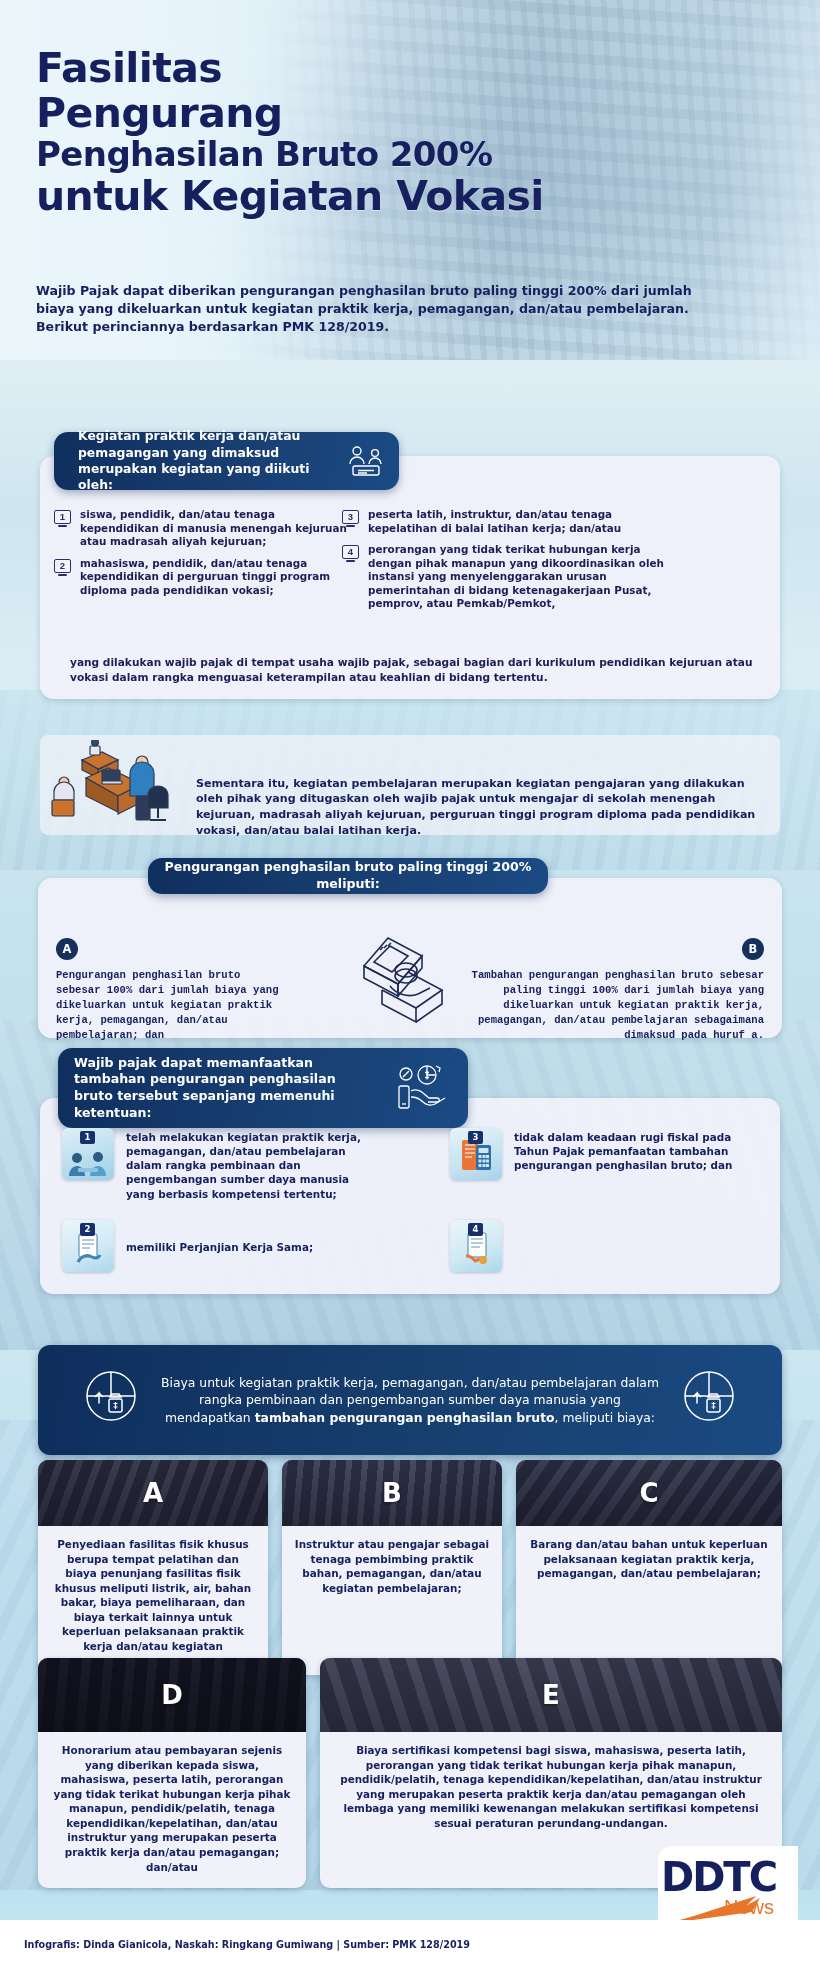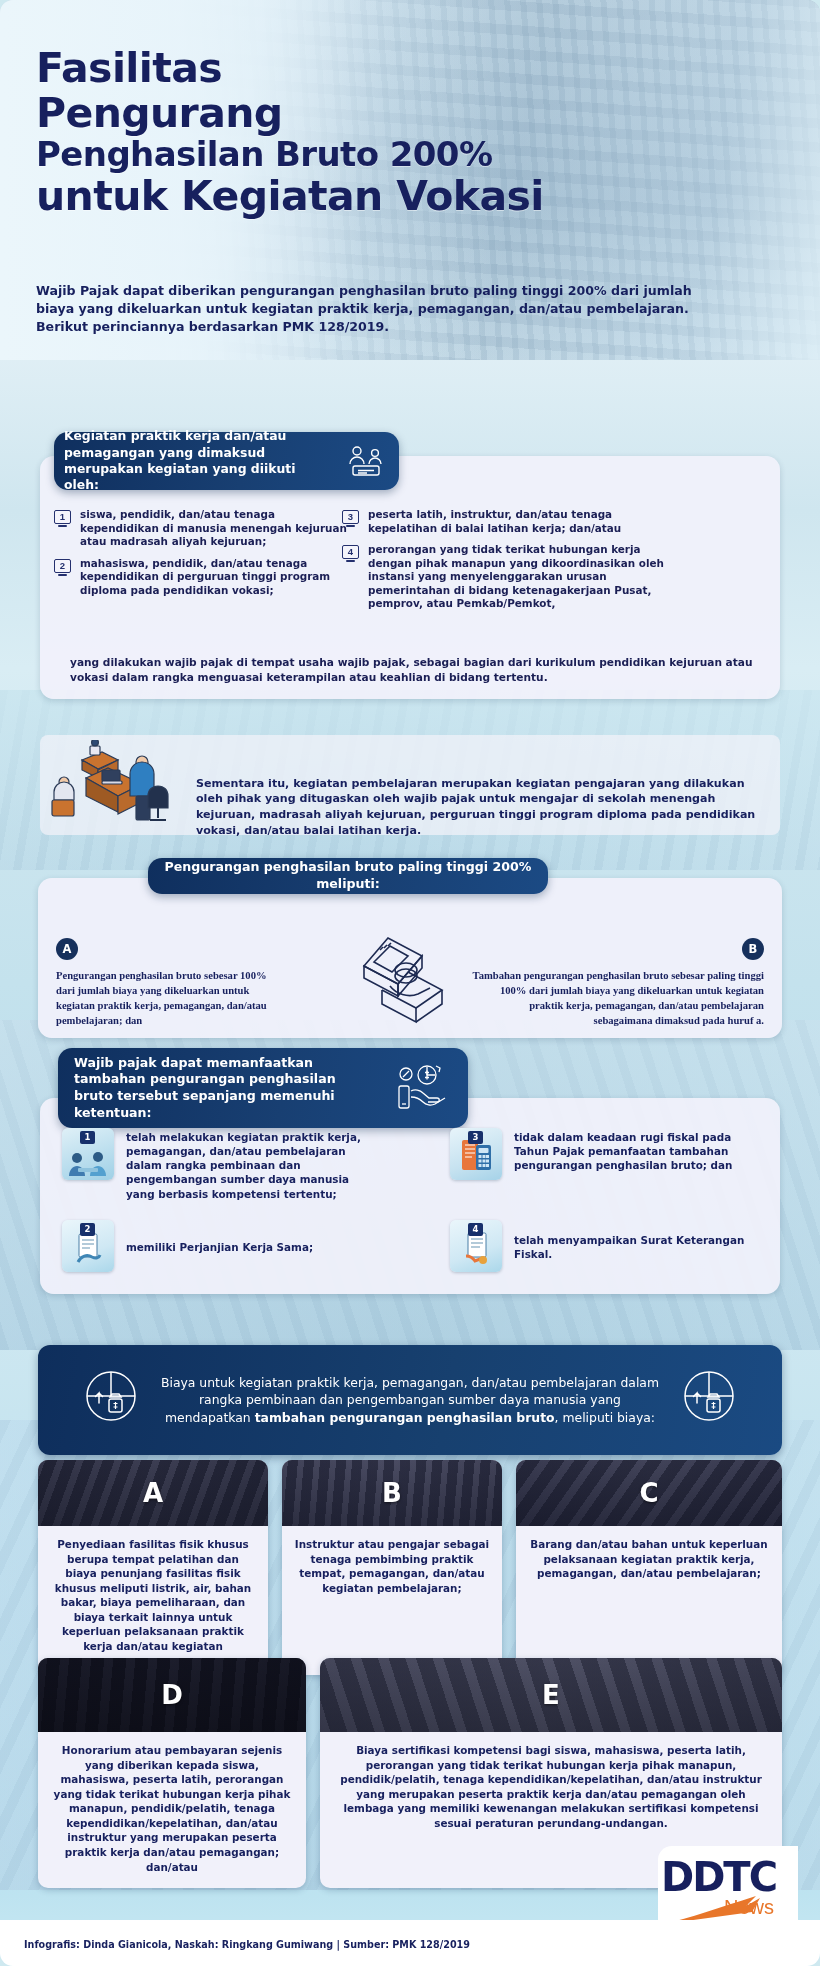--- a/index.html
+++ b/index.html
@@ -19,21 +19,20 @@
   .page {
     position: relative;
     width: 820px;
     height: 1966px;
     background:
       linear-gradient(180deg, #eaf6fa 0%, #dff0f6 6%, #e8f3f8 14%,
                       #cfe6ef 26%, #d9edf4 34%, #c9e4ee 44%,
                       #bfe0ec 56%, #cfe8f1 66%, #c3e3ef 76%,
                       #b9dfec 86%, #b6dfee 94%, #c9e9f3 100%);
     overflow: hidden;
-    border-radius: 13px;
   }
 
   
   .bgstrip { position: absolute; left: 0; width: 820px; pointer-events: none; }
   .bg-hero {
     top: 0; height: 360px;
     background:
       linear-gradient(100deg, rgba(225,240,248,.98) 0%, rgba(222,238,247,.92) 30%,
                       rgba(198,222,235,.55) 46%, rgba(170,198,215,.42) 62%,
                       rgba(196,220,234,.55) 85%, rgba(222,239,247,.9) 100%),
@@ -120,21 +119,21 @@
     font-weight: bold;
     color: #ffffff;
     line-height: 1.32;
     font-size: 13px;
     font-family: "DejaVu Sans", "Liberation Sans", sans-serif;
   }
 
   
   #sec1-panel { left: 40px; top: 456px; width: 740px; height: 243px; }
   #sec1-hdr { left: 54px; top: 432px; width: 345px; height: 58px;
-              padding: 9px 10px; display:flex; align-items:center; }
+              padding: 9px 24px; display:flex; align-items:center; }
   #sec1-hdr .hdr-text { font-size: 12.4px; }
   #sec1-hdr .hdr-ico { position:absolute; right: 12px; top: 12px; }
 
   .numcols { position:absolute; left: 40px; top: 500px; width: 740px; height: 200px; }
   .numcol { position:absolute; width: 300px; }
   .numcol.left  { left: 14px; top: 8px; }
   .numcol.right { left: 302px; top: 8px; width: 340px; }
   .numitem { display:flex; gap:9px; margin-bottom: 8px; }
   .numbadge {
     flex: 0 0 auto;
@@ -194,21 +193,21 @@
     position:absolute;
     width: 22px; height: 22px; border-radius: 50%;
     background: #16305c; color:#fff;
     font-size: 11.5px; font-weight: bold;
     display:flex; align-items:center; justify-content:center;
     font-family: "DejaVu Sans", "Liberation Sans", sans-serif;
   }
   .ab-text {
     position:absolute;
     color:#17205e; font-size: 10.6px; font-weight: bold; line-height: 1.42;
-    font-family: Liberation Serif, serif;
+    font-family: Liberation Mono, monospace;
   }
 
   
   #sec4-panel { left: 40px; top: 1098px; width: 740px; height: 196px; }
   #sec4-hdr { left: 58px; top: 1048px; width: 410px; height: 80px;
               padding: 11px 16px; display:flex; align-items:center; }
   #sec4-hdr .hdr-text { font-size: 12.6px; }
   #sec4-hdr .hdr-ico { position:absolute; right: 14px; top: 16px; }
 
   .k-item { position:absolute; display:flex; gap: 12px; }
@@ -500,21 +499,20 @@
   <div class="k-item" style="left:450px;top:1220px;width:300px;align-items:center;">
     <div class="k-thumb" style="background:linear-gradient(160deg,#eaf6fb,#cfe8f4 60%,#aad7ea);">
       <span class="k-num">4</span>
       <svg width="52" height="52" viewBox="0 0 52 52" style="position:absolute;left:0;top:0;">
         <rect x="18" y="13" width="18" height="24" rx="1.5" fill="#ffffff" stroke="#4b7ea6" stroke-width="1"></rect>
         <path d="M21 19h12M21 23h12M21 27h9" stroke="#9ab9cd" stroke-width="1.3"></path>
         <path d="M16 36c4 0 7 2 9 5l8-3" stroke="#e8763b" stroke-width="3" fill="none"></path>
         <circle cx="33" cy="40" r="4" fill="#e8a23b"></circle>
       </svg>
     </div>
-    <div class="k-text">telah menyampaikan Surat Keterangan Fiskal.</div>
   </div>
 
   <div id="banner">
     <span style="position:absolute;left:44px;top:22px;">
       <svg width="58" height="58" viewBox="0 0 58 58" fill="none" stroke="#ffffff" stroke-width="1.5">
         <circle cx="29" cy="29" r="24"></circle>
         <path d="M29 5 v24 h24"></path>
         <path d="M29 29 H5"></path>
         <path d="M17 36 v-10 l-3.5 3.5 M17 26 l3.5 3.5" stroke-linecap="round"></path>
         <rect x="27" y="32" width="13" height="13" rx="2"></rect>
@@ -542,21 +540,21 @@
     <div class="photo">
       <span class="letter">A</span>
     </div>
     <div class="body">Penyediaan fasilitas fisik khusus berupa tempat pelatihan dan biaya penunjang fasilitas fisik khusus meliputi listrik, air, bahan bakar, biaya pemeliharaan, dan biaya terkait lainnya untuk keperluan pelaksanaan praktik kerja dan/atau kegiatan pemagangan;</div>
   </div>
 
   <div class="lcard" style="left:282px;top:1460px;width:220px;height:215px;">
     <div class="photo" style="background:linear-gradient(180deg,rgba(22,24,42,.45),rgba(20,22,38,.7)),repeating-linear-gradient(95deg,rgba(165,165,190,.35) 0 6px,rgba(45,47,66,.6) 6px 16px),linear-gradient(90deg,#43455e,#5c5e7a 50%,#41435b);">
       <span class="letter">B</span>
     </div>
-    <div class="body">Instruktur atau pengajar sebagai tenaga pembimbing praktik tempat, pemagangan, dan/atau kegiatan pembelajaran;</div>
+    <div class="body">Instruktur atau pengajar sebagai tenaga pembimbing praktik bahan, pemagangan, dan/atau kegiatan pembelajaran;</div>
   </div>
 
   <div class="lcard" style="left:516px;top:1460px;width:266px;height:215px;">
     <div class="photo" style="background:linear-gradient(180deg,rgba(25,27,45,.5),rgba(18,20,36,.72)),repeating-linear-gradient(125deg,rgba(150,150,178,.32) 0 8px,rgba(40,42,60,.6) 8px 20px),linear-gradient(90deg,#3c3e57,#575972 50%,#3a3c55);">
       <span class="letter">C</span>
     </div>
     <div class="body">Barang dan/atau bahan untuk keperluan pelaksanaan kegiatan praktik kerja, pemagangan, dan/atau pembelajaran;</div>
   </div>
 
   <div class="lcard" style="left:38px;top:1658px;width:268px;height:230px;">

